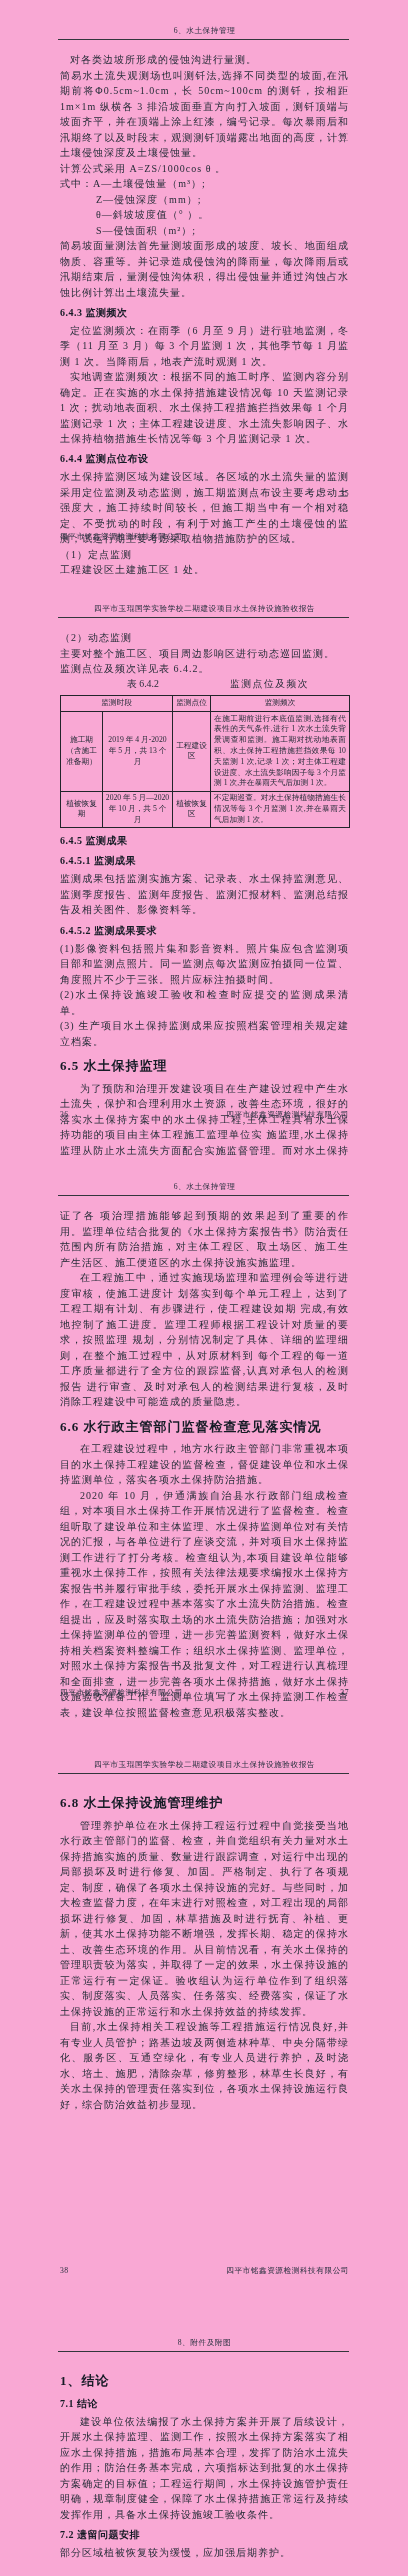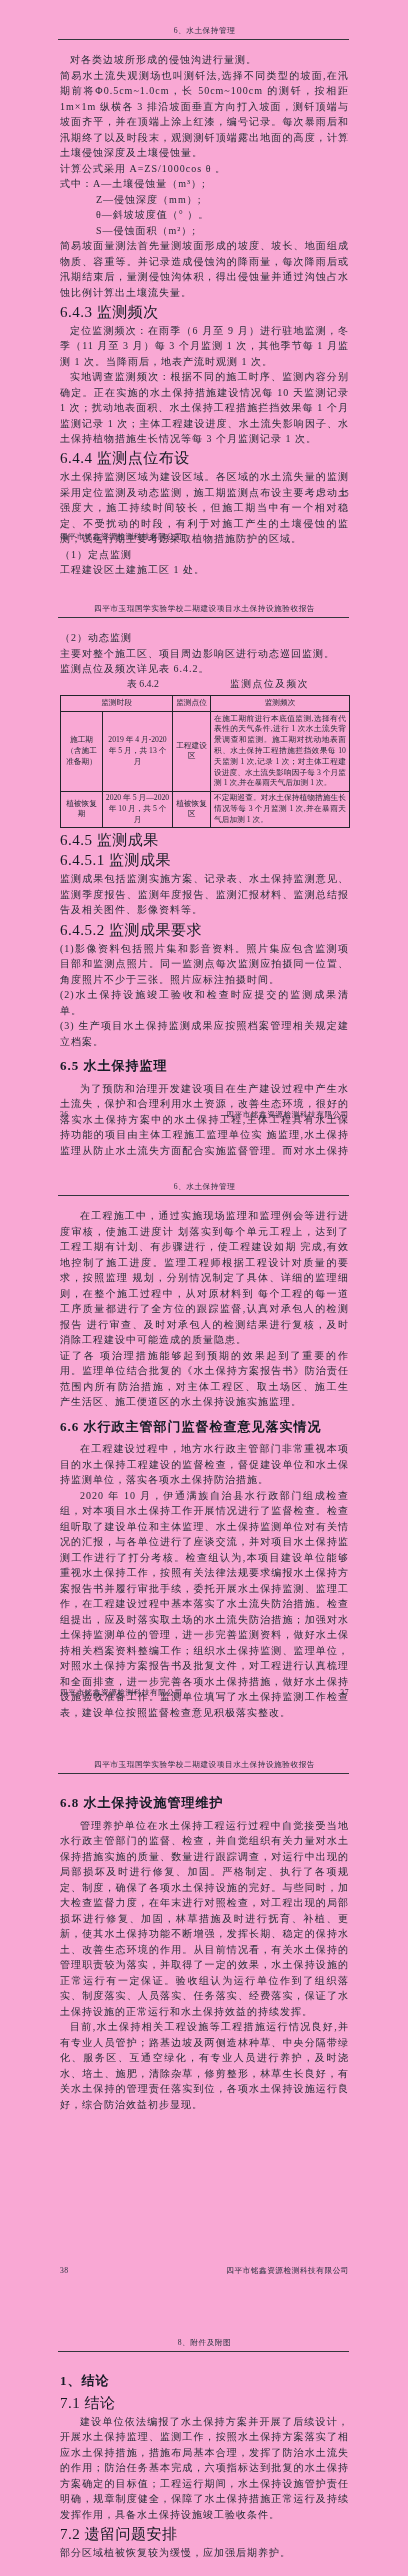--- a/index.html
+++ b/index.html
@@ -11,21 +11,21 @@
   .rule{position:absolute;left:58px;right:60px;top:39px;height:1px;background:#33363c;}
   .pbody{position:absolute;left:60px;right:60px;top:52px;}
   .para{margin:0;font-size:10px;line-height:15.5px;text-align:justify;letter-spacing:1px;
         color:#262c38;}
   .in0{text-indent:0;}
   .in1{text-indent:1em;}
   .in2{text-indent:2em;}
   .def{padding-left:36px;text-indent:0;}
   .hh1{margin:8.2px 0 6.2px;font-size:13px;line-height:17.5px;font-weight:bold;
        letter-spacing:1px;color:#161b26;}
-  .hh2{margin:4.6px 0 2.6px;font-size:15px;line-height:15.5px;font-weight:normal;
+  .hh2{margin:4.6px 0 2.6px;font-size:10px;line-height:15.5px;font-weight:bold;
        letter-spacing:0.5px;color:#161b26;}
   .cap{position:relative;height:15.5px;margin:1px 0 2.1px;font-size:9.8px;color:#262c38;}
   .cap span{position:absolute;top:0;white-space:nowrap;}
   .cap .cap-l{left:67px;}
   .cap .cap-r{left:170px;letter-spacing:1.5px;}
   table.mtable{border-collapse:collapse;margin:1px 0 5.2px;table-layout:fixed;
        width:289px;border:1px solid #22252b;}
   table.mtable th,table.mtable td{border:0.5px solid #22252b;font-weight:normal;
        font-size:7.7px;line-height:10.8px;color:#262c38;}
   table.mtable th{padding:2.1px 1px;text-align:center;}
@@ -121,22 +121,22 @@
     <div class="pf">
       <span class="pf-l">36</span>
       <span class="pf-r">四平市铭鑫资源检测科技有限公司</span>
     </div>
   </section>
 
   <section class="page">
     <div class="ph">6、水土保持管理</div>
     <div class="rule"></div>
     <div class="pbody">
+        <p class="para in0">证了各 项治理措施能够起到预期的效果起到了重要的作用。监理单位结合批复的《水土保持方案报告书》防治责任范围内所有防治措施，对主体工程区、取土场区、施工生 产生活区、施工便道区的水土保持设施实施监理。</p>
         <p class="para in2">在工程施工中，通过实施现场监理和监理例会等进行进度审核，使施工进度计 划落实到每个单元工程上，达到了工程工期有计划、有步骤进行，使工程建设如期 完成,有效地控制了施工进度。监理工程师根据工程设计对质量的要求，按照监理 规划，分别情况制定了具体、详细的监理细则，在整个施工过程中，从对原材料到 每个工程的每一道工序质量都进行了全方位的跟踪监督,认真对承包人的检测报告 进行审查、及时对承包人的检测结果进行复核，及时消除工程建设中可能造成的质量隐患。</p>
-        <p class="para in0">证了各 项治理措施能够起到预期的效果起到了重要的作用。监理单位结合批复的《水土保持方案报告书》防治责任范围内所有防治措施，对主体工程区、取土场区、施工生 产生活区、施工便道区的水土保持设施实施监理。</p>
         <h2 class="hh1">6.6 水行政主管部门监督检查意见落实情况</h2>
         <p class="para in2">在工程建设过程中，地方水行政主管部门非常重视本项目的水土保持工程建设的监督检查，督促建设单位和水土保持监测单位，落实各项水土保持防治措施。</p>
         <p class="para in2">2020 年 10 月，伊通满族自治县水行政部门组成检查组，对本项目水土保持工作开展情况进行了监督检查。检查组听取了建设单位和主体监理、水土保持监测单位对有关情况的汇报，与各单位进行了座谈交流，并对项目水土保持监测工作进行了打分考核。检查组认为,本项目建设单位能够重视水土保持工作，按照有关法律法规要求编报水土保持方案报告书并履行审批手续，委托开展水土保持监测、监理工作，在工程建设过程中基本落实了水土流失防治措施。检查组提出，应及时落实取土场的水土流失防治措施；加强对水土保持监测单位的管理，进一步完善监测资料，做好水土保持相关档案资料整编工作；组织水土保持监测、监理单位，对照水土保持方案报告书及批复文件，对工程进行认真梳理和全面排查，进一步完善各项水土保持措施，做好水土保持设施验收准备工作。监测单位填写了水土保持监测工作检查表，建设单位按照监督检查意见积极落实整改。</p>
       </div>
     <div class="pf">
       <span class="pf-l">四平市铭鑫资源检测科技有限公司</span>
       <span class="pf-r">37</span>
     </div>
   </section>
 

